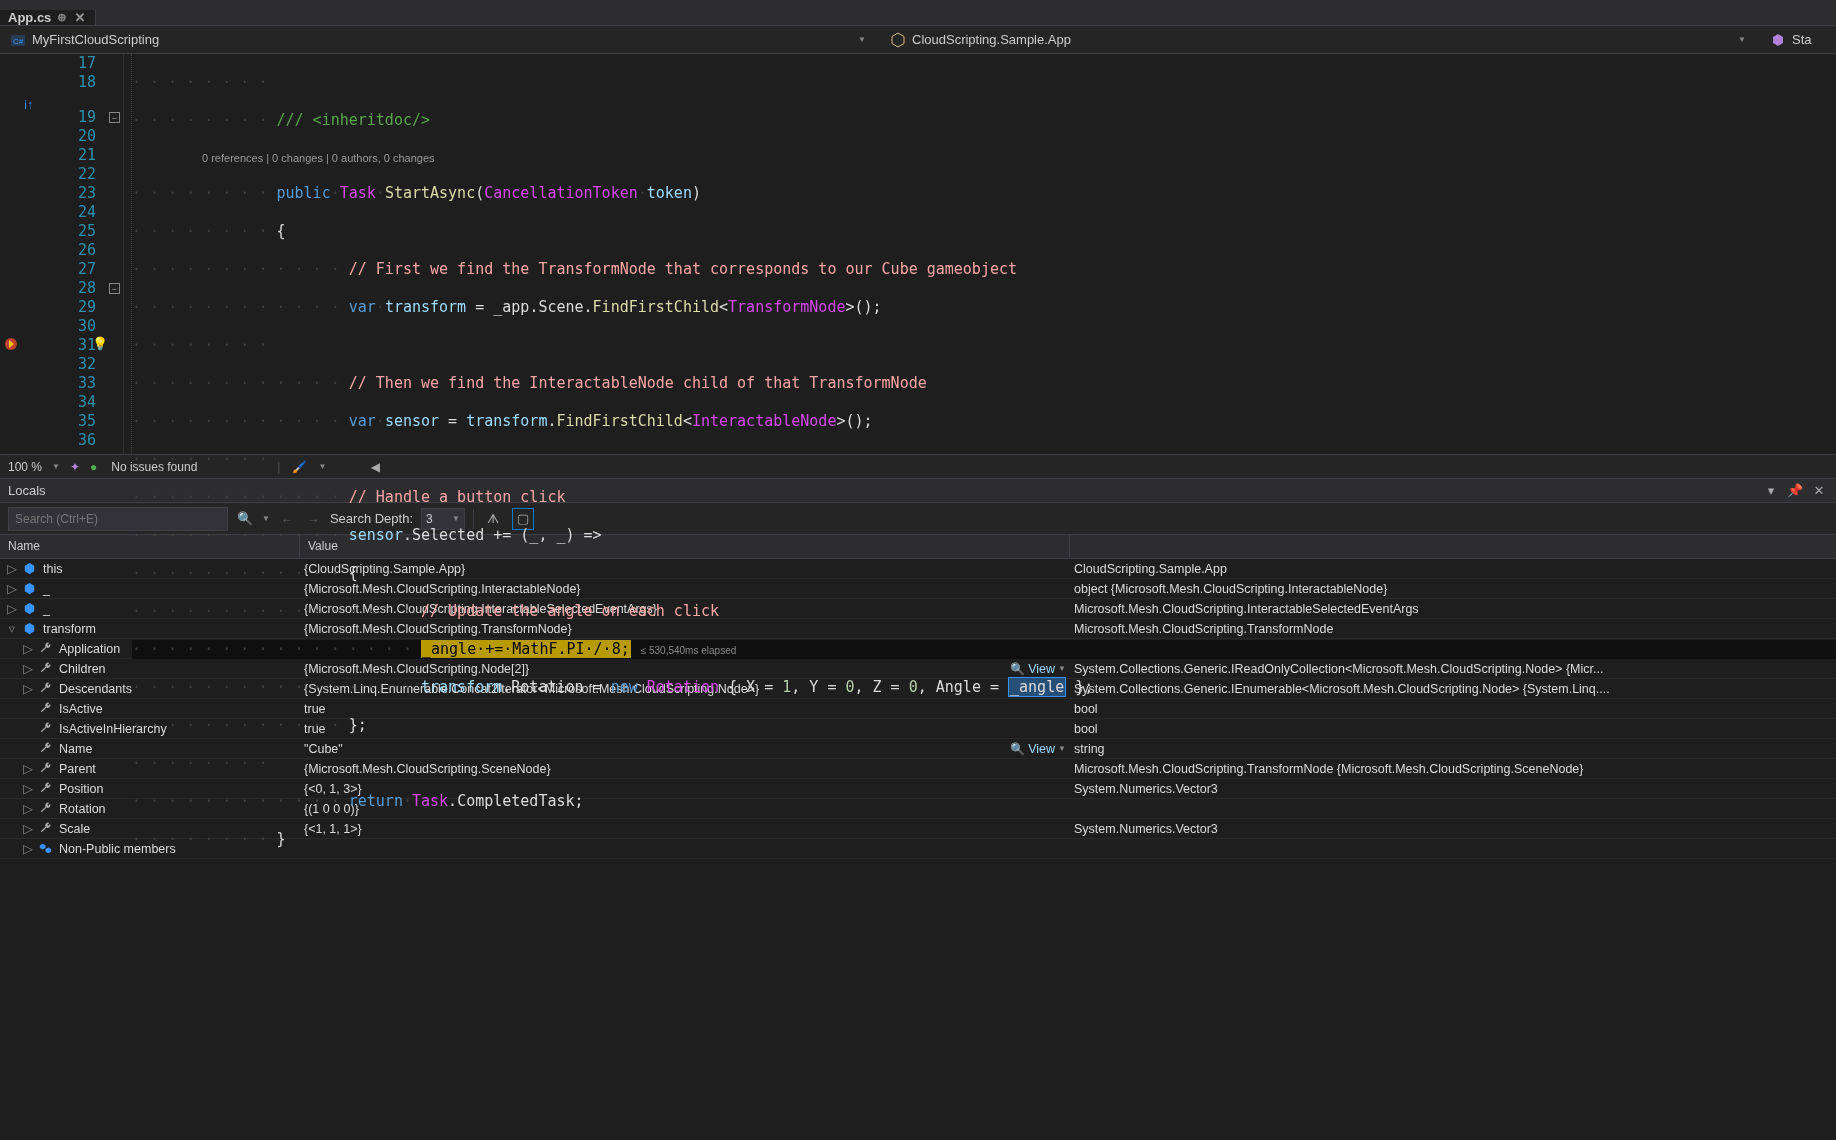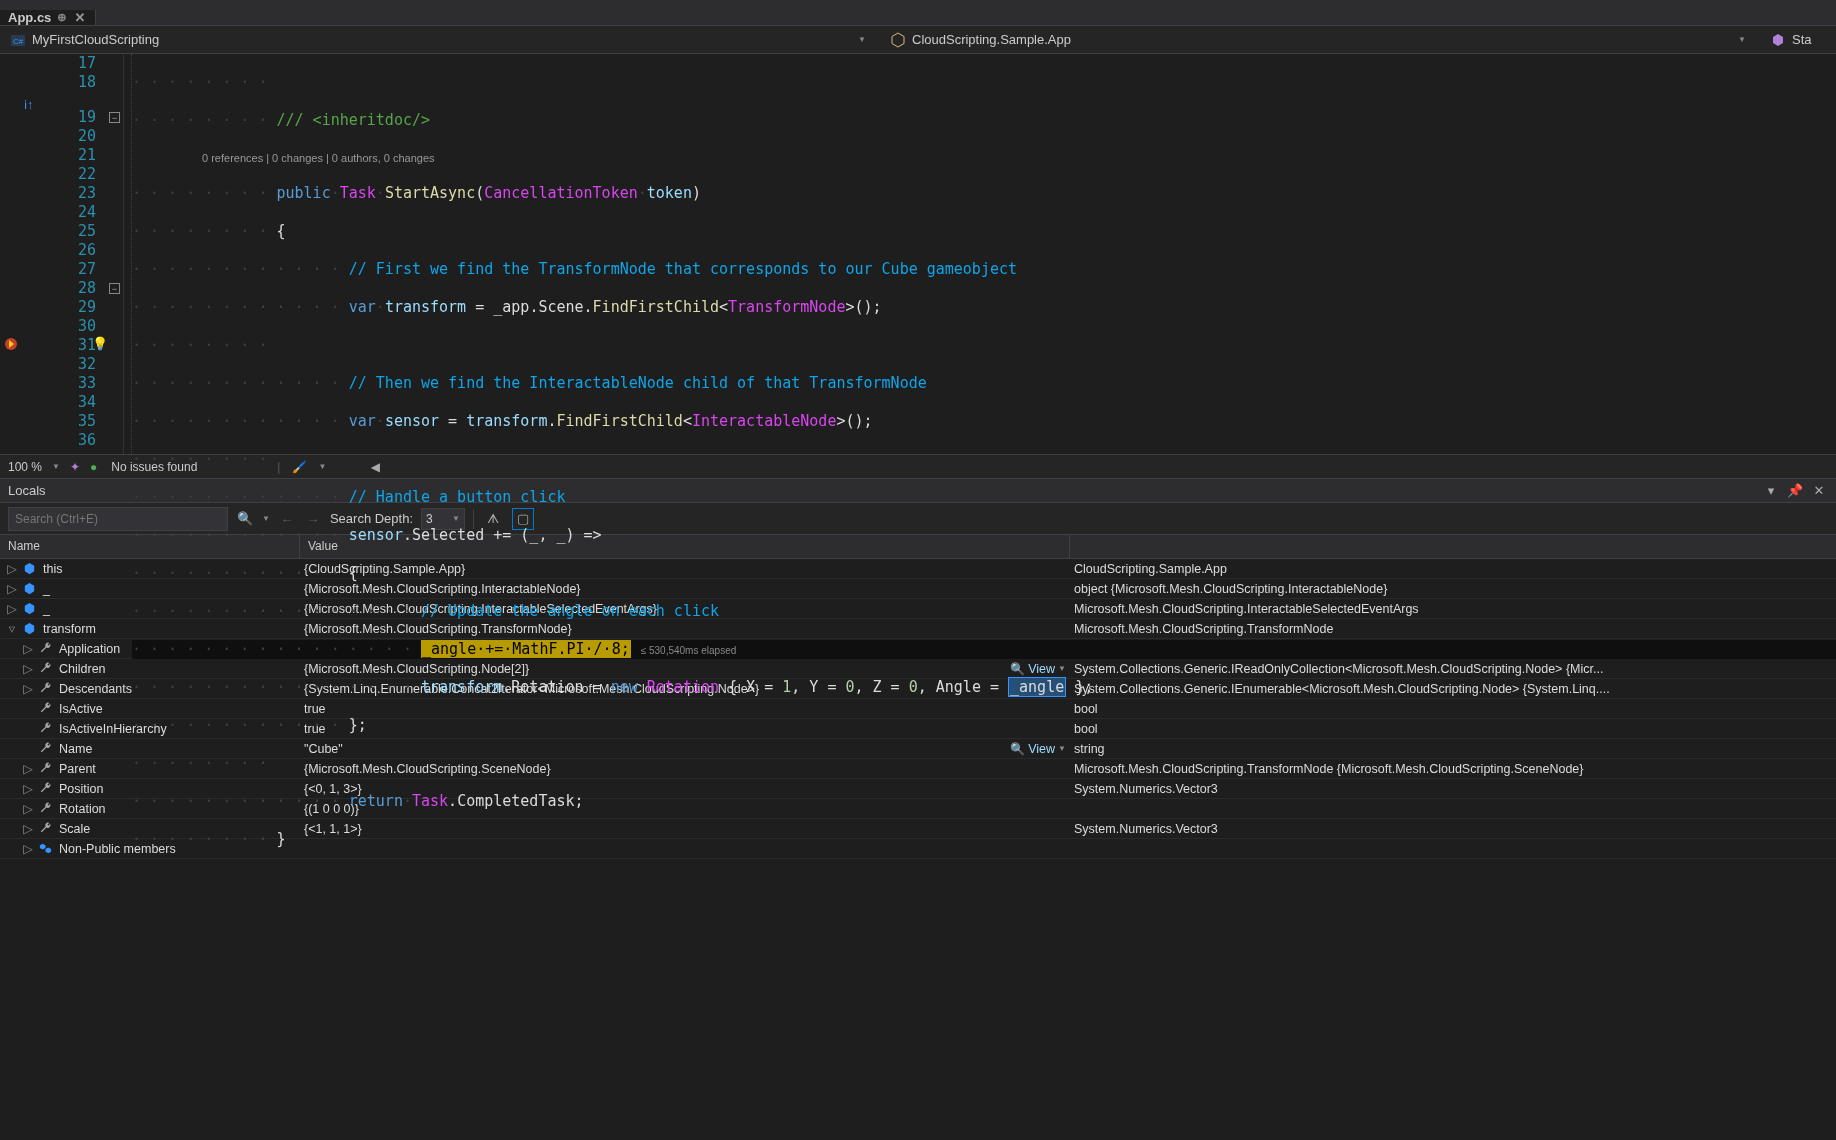--- a/index.html
+++ b/index.html
@@ -80,21 +80,21 @@
   font-family: Consolas, monospace;
   font-size: 15px;
   line-height: 19px;
   white-space: pre;
   position: relative;
 }
 .code-row { height: 19px; display: flex; align-items: center; }
 .code-line { color: #dcdcdc; }
 .dots { color: #404040; }
 .c-summary { color: #57a64a; }
-.c-comment { color: #0ea5e9; }
+.c-comment { color: #fca5a5; }
 .c-keyword { color: #569cd6; }
 .c-type { color: #d946ef; }
 .c-method { color: #dcdcaa; }
 .c-param { color: #9cdcfe; }
 .c-field { color: #dcdcdc; }
 .c-number { color: #b5cea8; }
 .codelens {
   font-family: "Segoe UI", sans-serif;
   font-size: 11px;
   color: #999;

